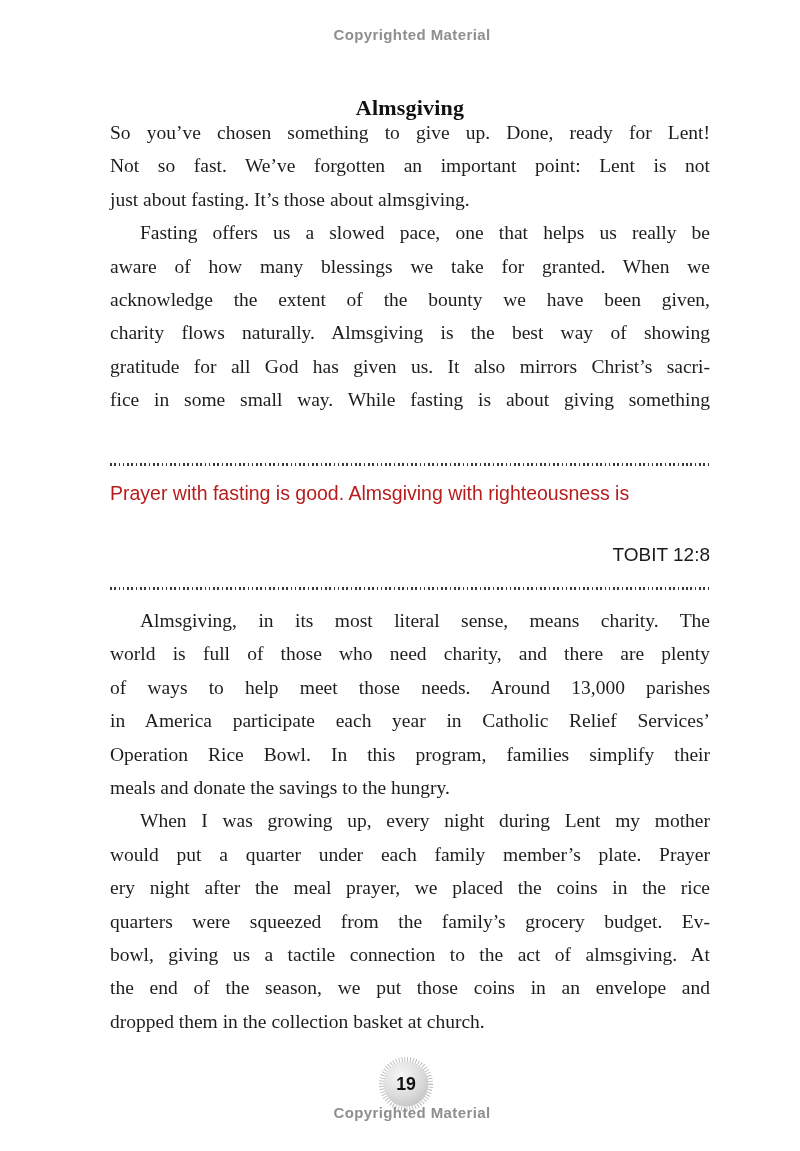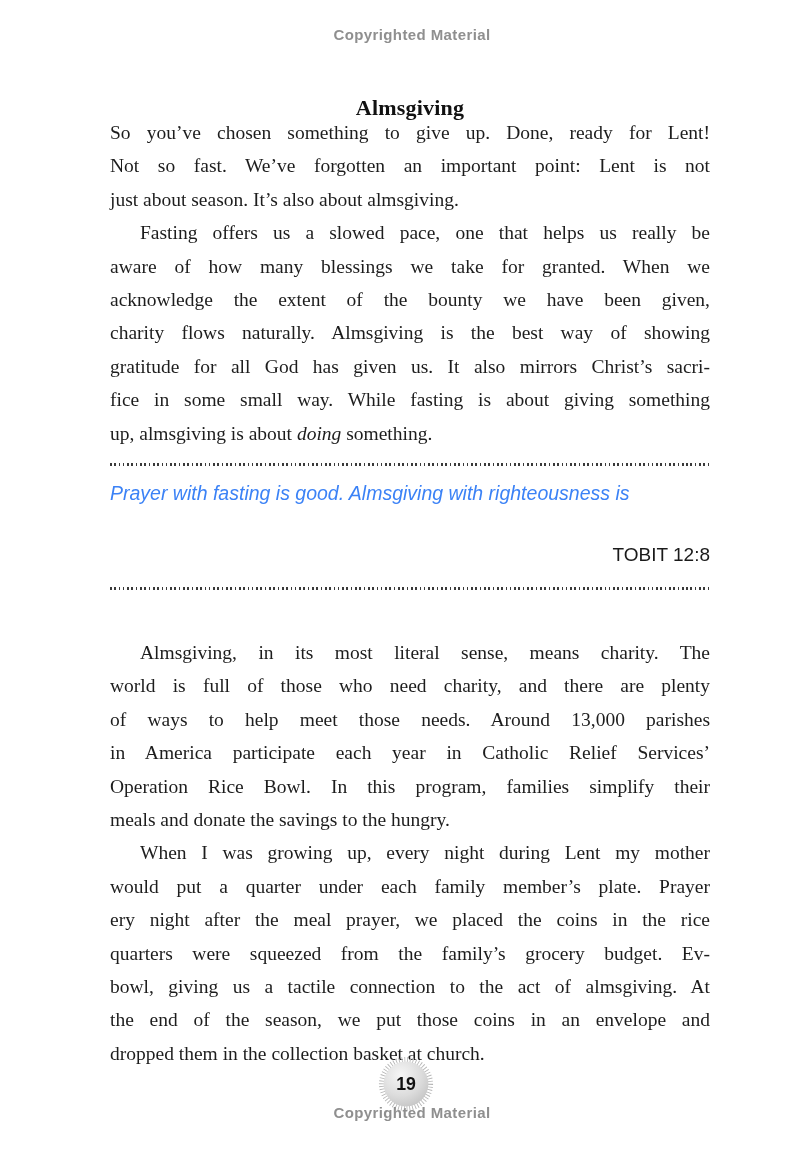--- a/index.html
+++ b/index.html
@@ -38,36 +38,35 @@
   .bodytext{font-size:19.5px;line-height:33.4px;}
   .bodytext .line{
     text-align:justify;
     text-align-last:justify;
     white-space:nowrap;
     height:33.4px;
   }
   .bodytext .line.last{text-align-last:left;}
   .bodytext .line.indent{text-indent:30px;}
   .block1{top:116px;}
-  .block2{top:636px;}
+  .block2{top:604px;}
 
   .divider{
     height:3px;
     background:repeating-linear-gradient(to right,#3a3a3a 0 1.6px,transparent 1.6px 4.3px);
   }
   .divider.d1{top:463px;}
   .divider.d2{top:587px;}
 
   .quote{
     top:477px;
     font-family:"Liberation Sans", sans-serif;
-    font-style:italic;
     font-size:19.5px;
     line-height:33px;
-    color:#3b82f6;
+    color:#b91c1c;
   }
   .attribution{
     top:544px;
     text-align:right;
     font-family:"Liberation Sans", sans-serif;
     font-size:19px;
     color:#1a1a1a;
   }
 
   .seal{
@@ -88,28 +87,27 @@
 
 <div class="page">
 
   <div class="copyright top">Copyrighted Material</div>
 
   <h1 class="col title">Almsgiving</h1>
 
   <div class="col bodytext block1">
     <div class="line">So you’ve chosen something to give up. Done, ready for Lent!</div>
     <div class="line">Not so fast. We’ve forgotten an important point: Lent is not</div>
-    <div class="line last">just about season. It’s also about almsgiving.</div>
+    <div class="line last">just about fasting. It’s those about almsgiving.</div>
     <div class="line indent">Fasting offers us a slowed pace, one that helps us really be</div>
     <div class="line">aware of how many blessings we take for granted. When we</div>
     <div class="line">acknowledge the extent of the bounty we have been given,</div>
     <div class="line">charity flows naturally. Almsgiving is the best way of showing</div>
     <div class="line">gratitude for all God has given us. It also mirrors Christ’s sacri-</div>
     <div class="line">fice in some small way. While fasting is about giving something</div>
-    <div class="line last"><span>up, almsgiving is about </span><i class="qi">doing</i><span> something.</span></div>
   </div>
 
   <div class="col divider d1"></div>
 
   <div class="col quote">
     <div class="qline">Prayer with fasting is good. Almsgiving with righteousness is</div>
   </div>
 
   <div class="col attribution">TOBIT 12:8</div>
 

